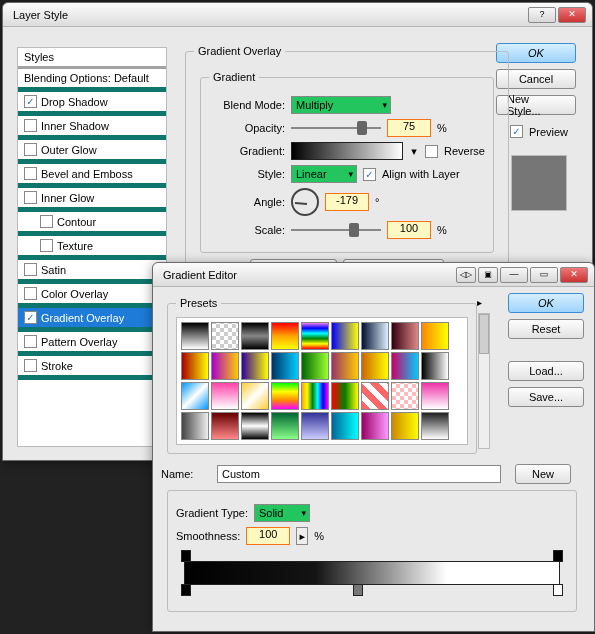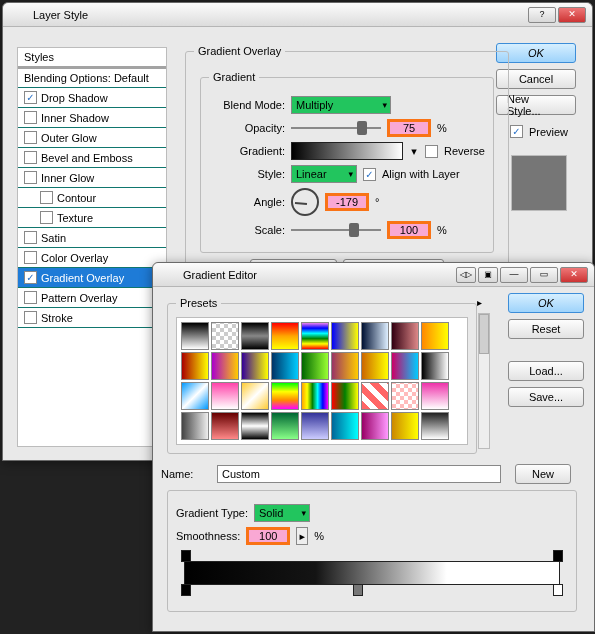--- a/index.html
+++ b/index.html
@@ -1,59 +1,59 @@
 <!DOCTYPE html>
 <html><head>
 <meta charset="utf-8">
 <style>
 * { box-sizing: border-box; font-family: "Segoe UI", Tahoma, sans-serif; font-size: 11px; }
 body { margin: 0; background: #222; width: 595px; height: 634px; overflow: hidden; position: relative; }
 
 
 .win { position: absolute; background: #e9e9e9; border: 1px solid #6a6a6a; border-radius: 6px 6px 0 0; box-shadow: 0 2px 12px rgba(0,0,0,.4); }
 .titlebar { height: 24px; background: linear-gradient(#fcfcfc,#dcdcdc); border-bottom: 1px solid #b5b5b5; display: flex; align-items: center; padding: 0 6px; border-radius: 6px 6px 0 0; }
-.titlebar .ttl { flex: 1; padding-left: 4px; margin-left: 20px; }
+.titlebar .ttl { flex: 1; padding-left: 4px; }
 .winbtn { width: 28px; height: 16px; margin-left: 2px; border: 1px solid #888; border-radius: 2px; display: flex; align-items: center; justify-content: center; font-size: 9px; line-height: 1; background: linear-gradient(#f7f7f7,#d8d8d8); }
 .winbtn.min::after{content:"—"}
 .winbtn.max::after{content:"▭"}
 .winbtn.close{ background: linear-gradient(#e77,#c33); color:#fff; }
 .winbtn.close::after{content:"✕"}
 .winbtn.help::after{content:"?"}
 .winbtn.small{ width:20px; }
 
 
 .btn { height: 20px; padding: 0 10px; border: 1px solid #8a8a8a; border-radius: 3px; background: linear-gradient(#fdfdfd,#e2e2e2); display: inline-flex; align-items: center; justify-content: center; cursor: pointer; }
 .btn.primary { background: linear-gradient(#d6efff,#9ed3fb); border-color:#3c8dd8;font-style:italic; }
 .btn.wide{ width: 80px; }
 
 
 fieldset { border: 1px solid #bcbcbc; border-radius: 3px; margin: 6px; padding: 8px; }
 legend { padding: 0 4px; }
 
 
 .styles-box { position:absolute; left:14px; top:44px; width:150px; height:400px; border:1px solid #bcbcbc; background:#fff;}
 .styles-hdr{ padding:3px 6px; border-bottom:3px solid #a3a3a3;}
-.st-row{ padding:3px 6px; display:flex; align-items:center; gap:4px; border-bottom:1px solid #0f766e; cursor:pointer;}
+.st-row{ padding:3px 6px; display:flex; align-items:center; gap:4px; border-bottom:5px solid #0f766e; cursor:pointer;}
 .st-row.indent{ padding-left:22px;}
 .st-row.sel{ background:#1e7bd7; color:#fff;}
 .chk{ width:13px;height:13px;border:1px solid #888;background:#fff;display:inline-flex;align-items:center;justify-content:center;}
 .chk.on::after{content:"✓";color:#2a72c8;font-size:10px;}
 
 
 .rcol{ position:absolute; right:10px; top:40px; width:86px; display:flex; flex-direction:column; gap:6px; align-items:stretch;}
 .preview-sw{ width:56px; height:56px; background:#767676; border:1px solid #bcbcbc; margin-top:6px; align-self:center;}
 
 
 .g-panel{ position:absolute; left:176px; top:36px; width:308px; }
 .row{ display:flex; align-items:center; margin:5px 0; gap:6px;}
 .row .lbl{ width:76px; text-align:right;}
 .slider{ position:relative; width:90px; height:14px;}
 .slider .track{position:absolute;left:0;right:0;top:6px;height:2px;background:#888;}
 .slider .thumb{position:absolute;top:0;width:10px;height:14px;background:#666;border-radius:2px;}
-.numbox{ width:44px; height:18px; border:3px solid #f97316; background:#f9a8d4; text-align:center;}
+.numbox{ width:44px; height:18px; border:1px solid #f97316; background:#fef9c3; text-align:center;}
 .dropdown{ height:18px; border:1px solid #888; background:#22c55e; padding:0 14px 0 4px; position:relative; display:inline-flex; align-items:center;}
 .dropdown::after{content:"▾"; position:absolute; right:3px; font-size:9px;}
 .grad-prev{ width:112px; height:18px; border:1px solid #222; background:linear-gradient(to right,#000,#fff);}
 .angle-wheel{ width:28px;height:28px;border:2px solid #444;border-radius:50%;position:relative;}
 .angle-wheel::after{content:"";position:absolute;width:12px;height:2px;background:#444;left:2px;top:12px;transform:rotate(5deg);transform-origin:left;}
 
 
 .ge-body{ padding:4px 8px;}
 .presets{ position:relative;}
 .presets .grid{ display:grid; grid-template-columns:repeat(9,28px); grid-auto-rows:28px; gap:2px; padding:4px; border:1px solid #bcbcbc; background:#fff;}

